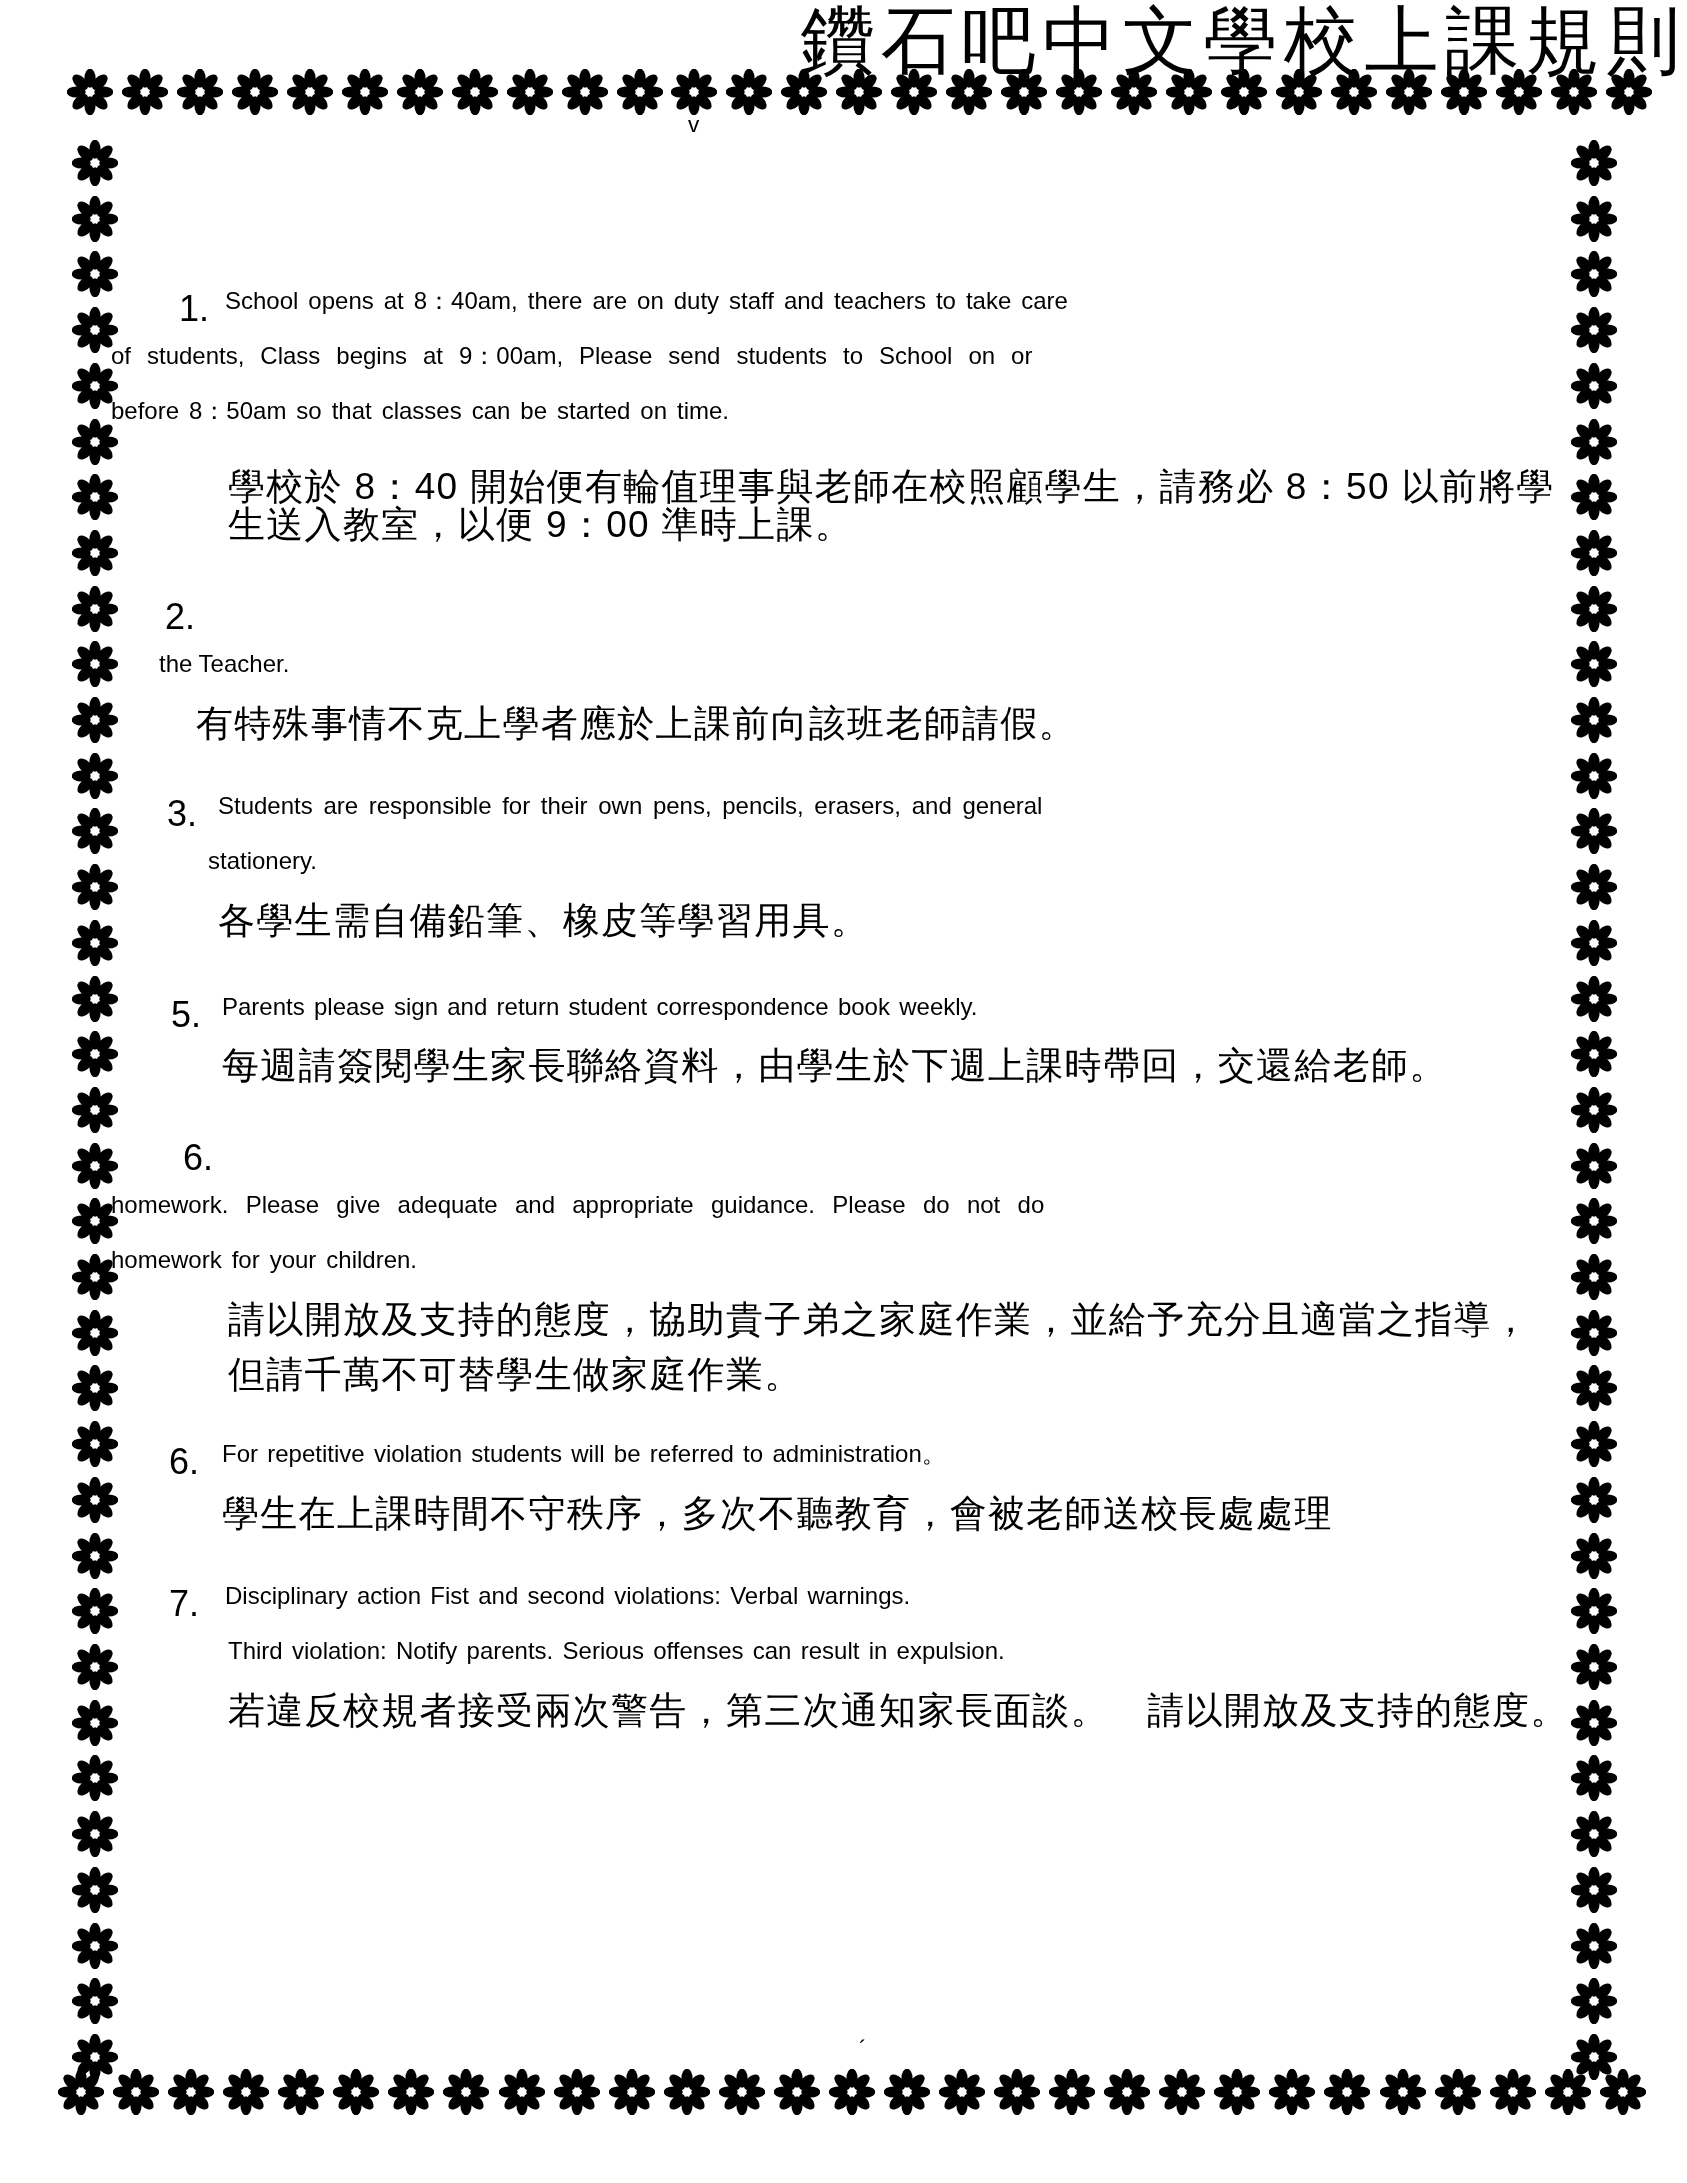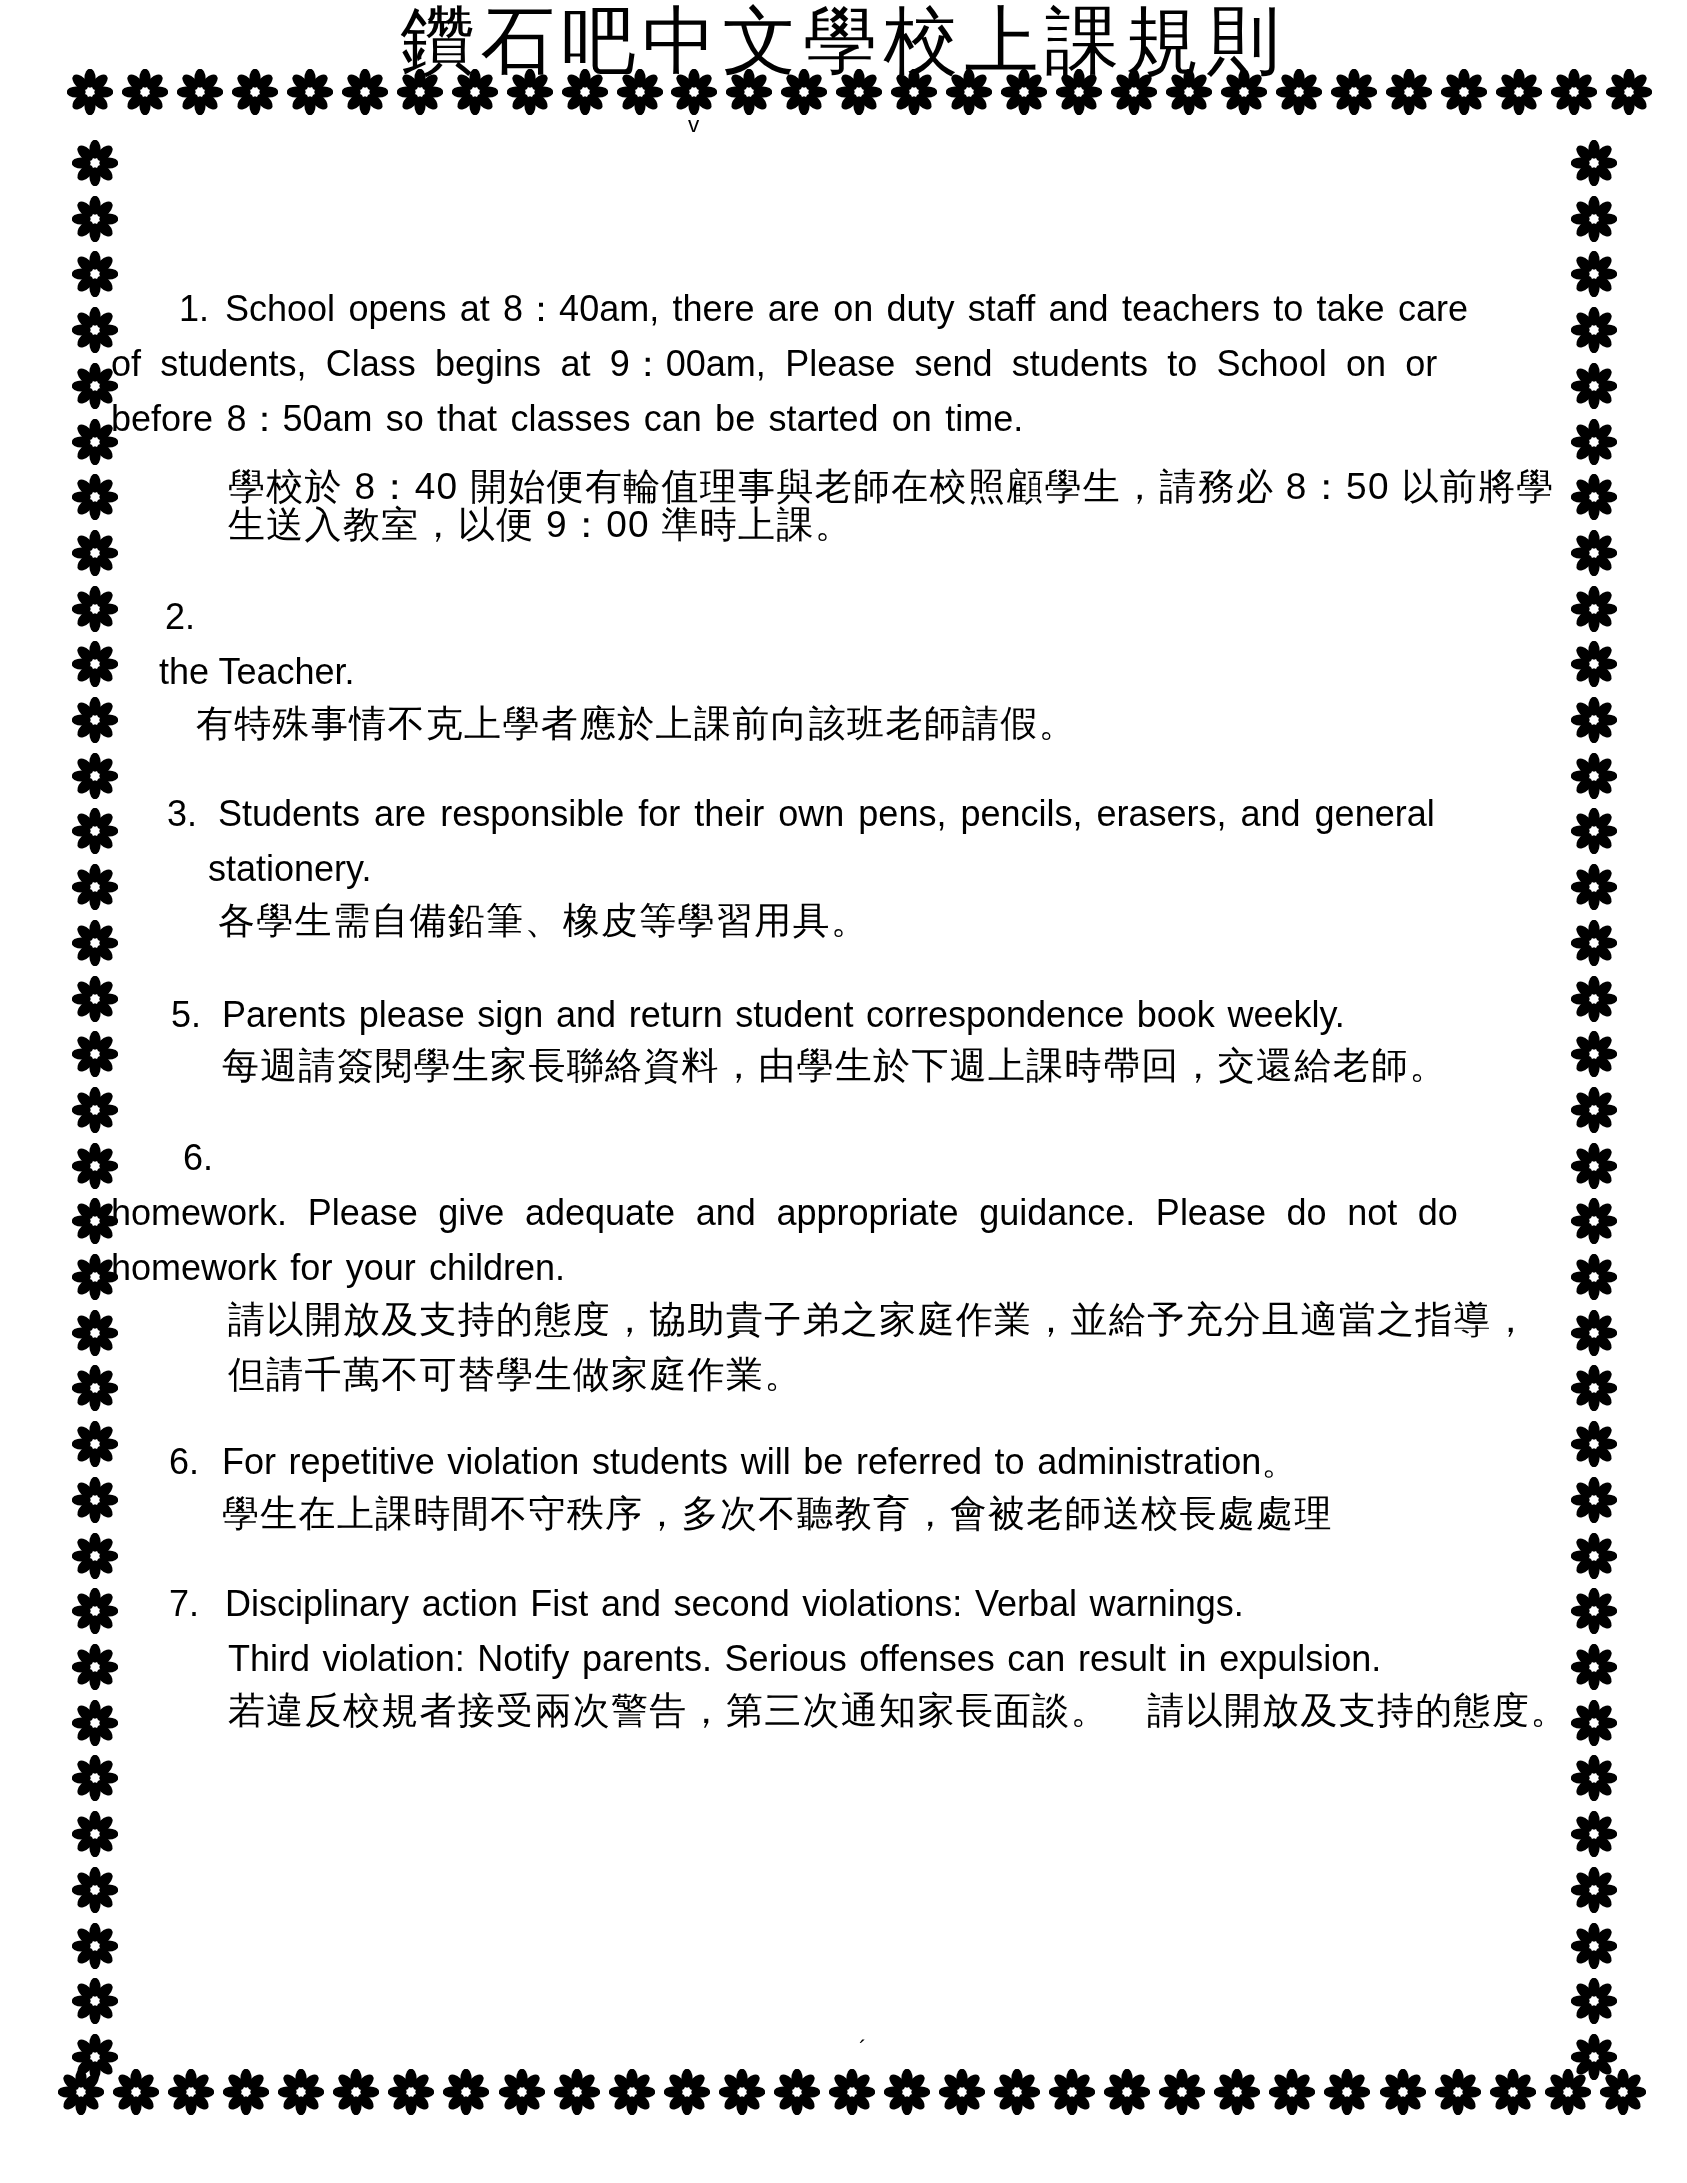--- a/index.html
+++ b/index.html
@@ -1,25 +1,25 @@
 <!DOCTYPE html>
 <html style="font-size:10.6px"><head>
 <meta charset="utf-8">
 <style>
   html,body { margin:0; padding:0; background:#ffffff; }
   .page {
     position:relative; width:1687px; height:2183px; background:#ffffff;
     color:#000000; font-family:"Liberation Sans", sans-serif; overflow:hidden;
   }
   .title {
-    position:absolute; left:0; top:243; width:100%; text-align:center;
+    position:absolute; left:0; top:243; width:100%; text-align:right;
     font-size:74px; letter-spacing:6.6px; line-height:1.1; white-space:nowrap;
   }
   .line { position:absolute; white-space:nowrap; line-height:1.25; }
-  .en  { font-size:36px; }
+  .en  { font-size:24px; }
   .num { font-size:36px; }
   .zh  { font-size:37px; letter-spacing:1.3px; }
   .mark { position:absolute; font-size:22.5px; line-height:1; }
   .border-row {
     position:absolute; display:flex; flex-direction:row;
     justify-content:space-between; align-items:center;
   }
   .border-col {
     position:absolute; display:flex; flex-direction:column;
     justify-content:space-between; align-items:center;

